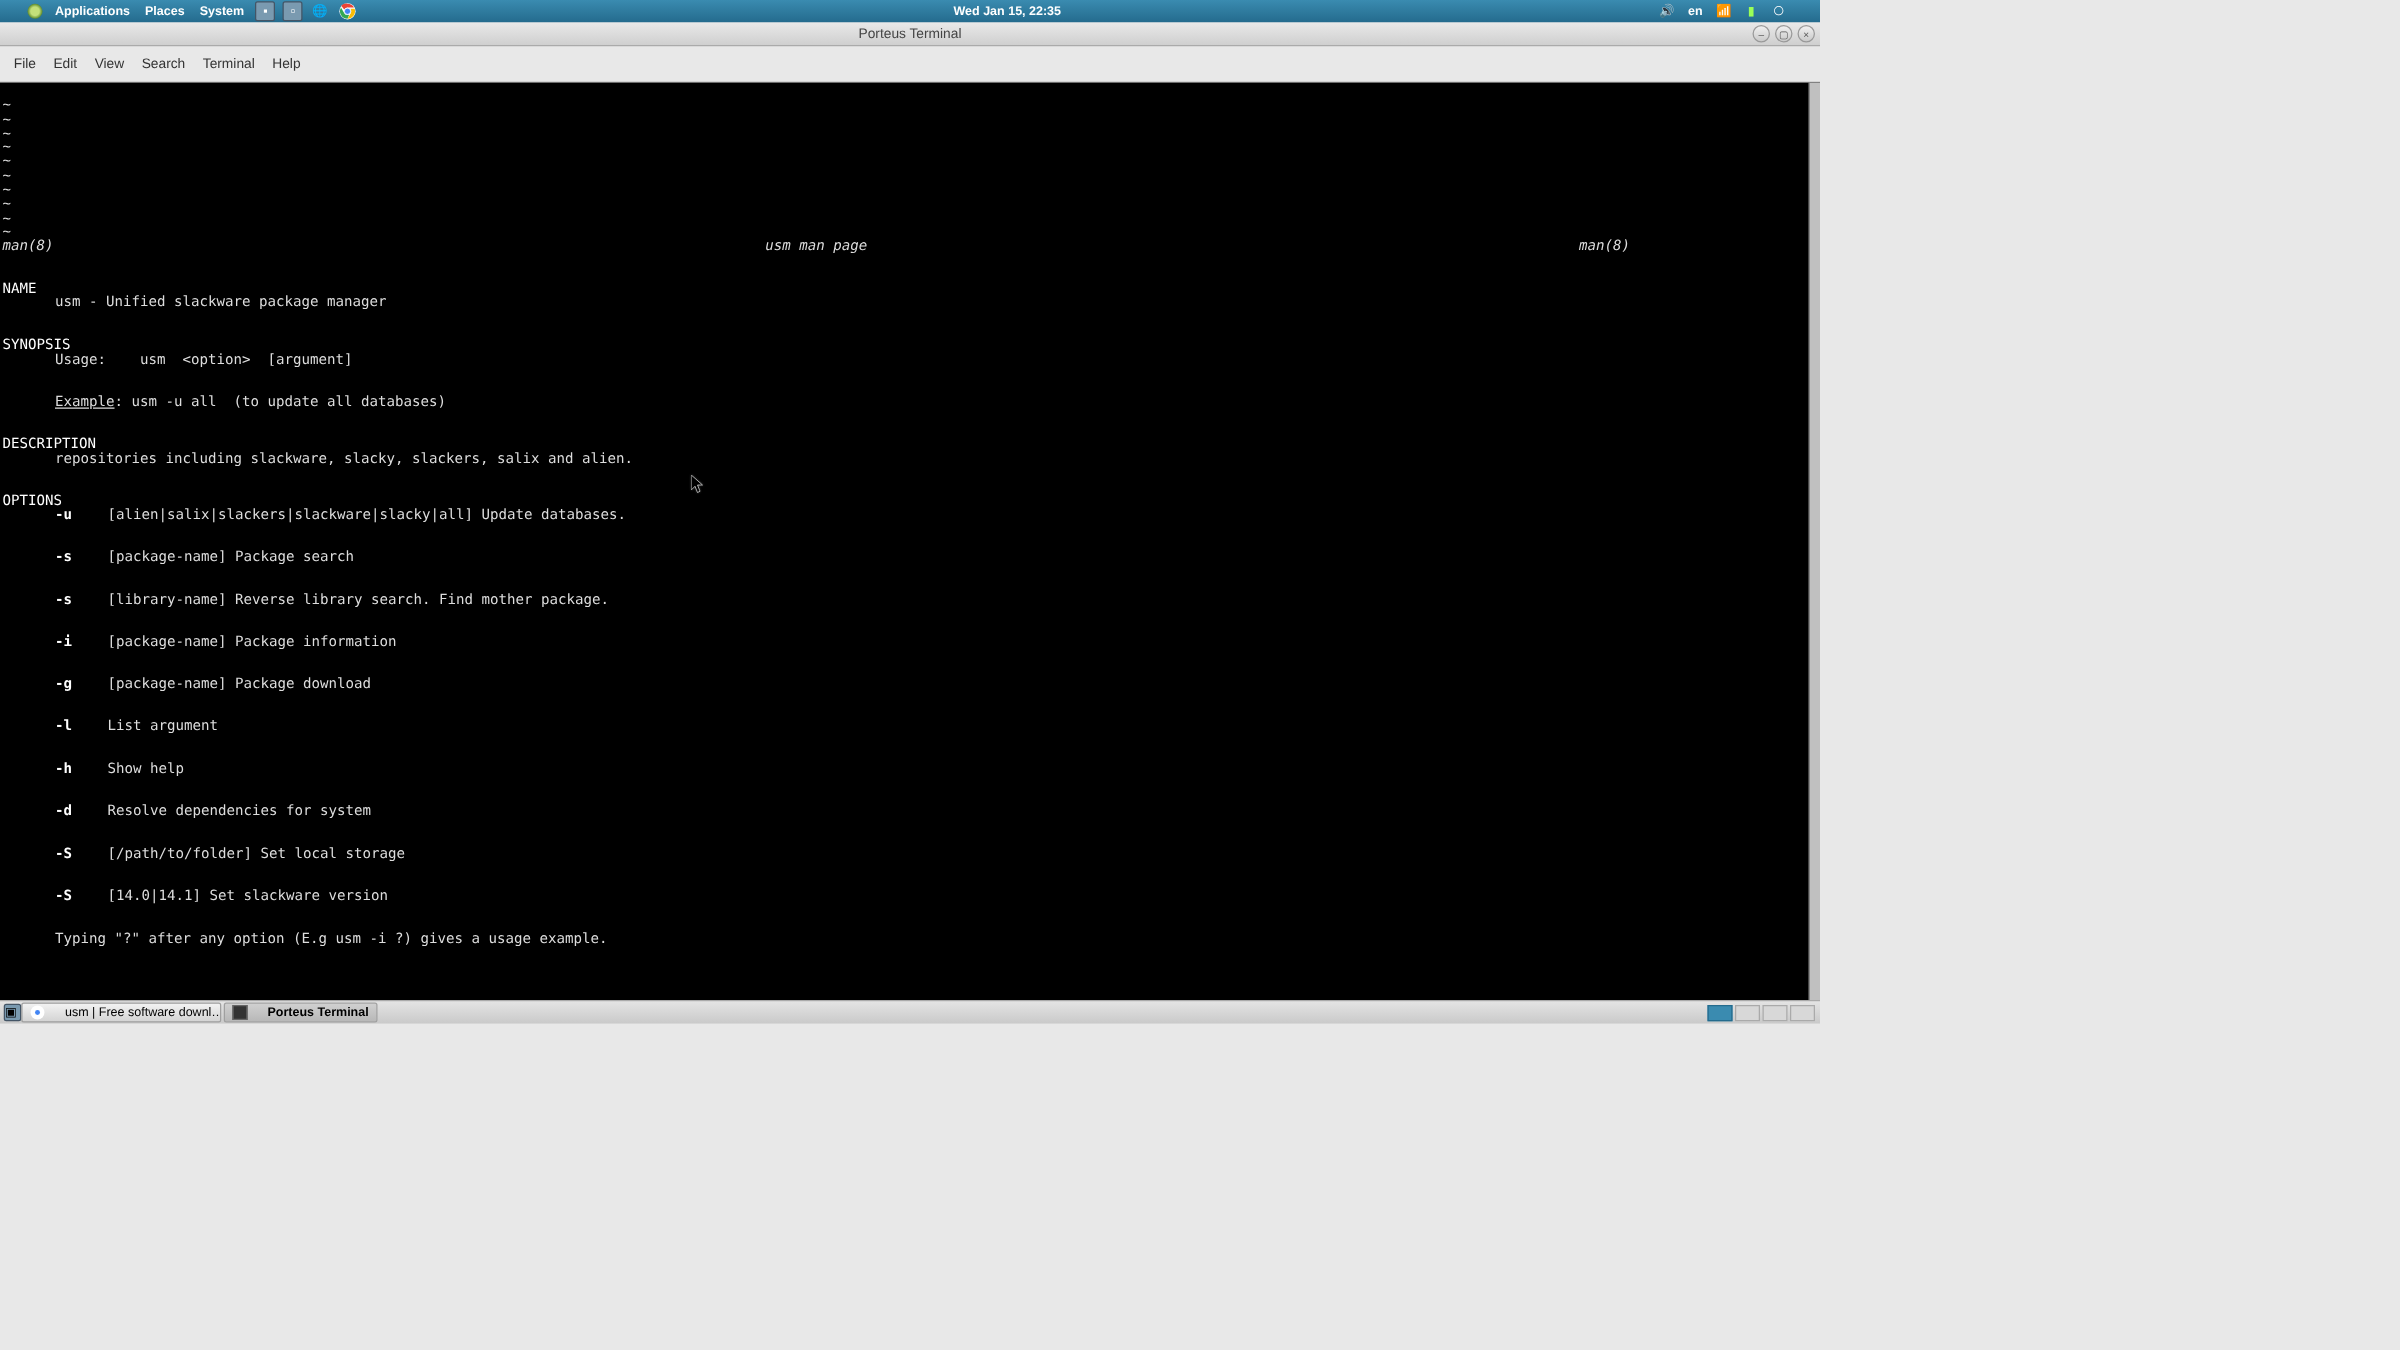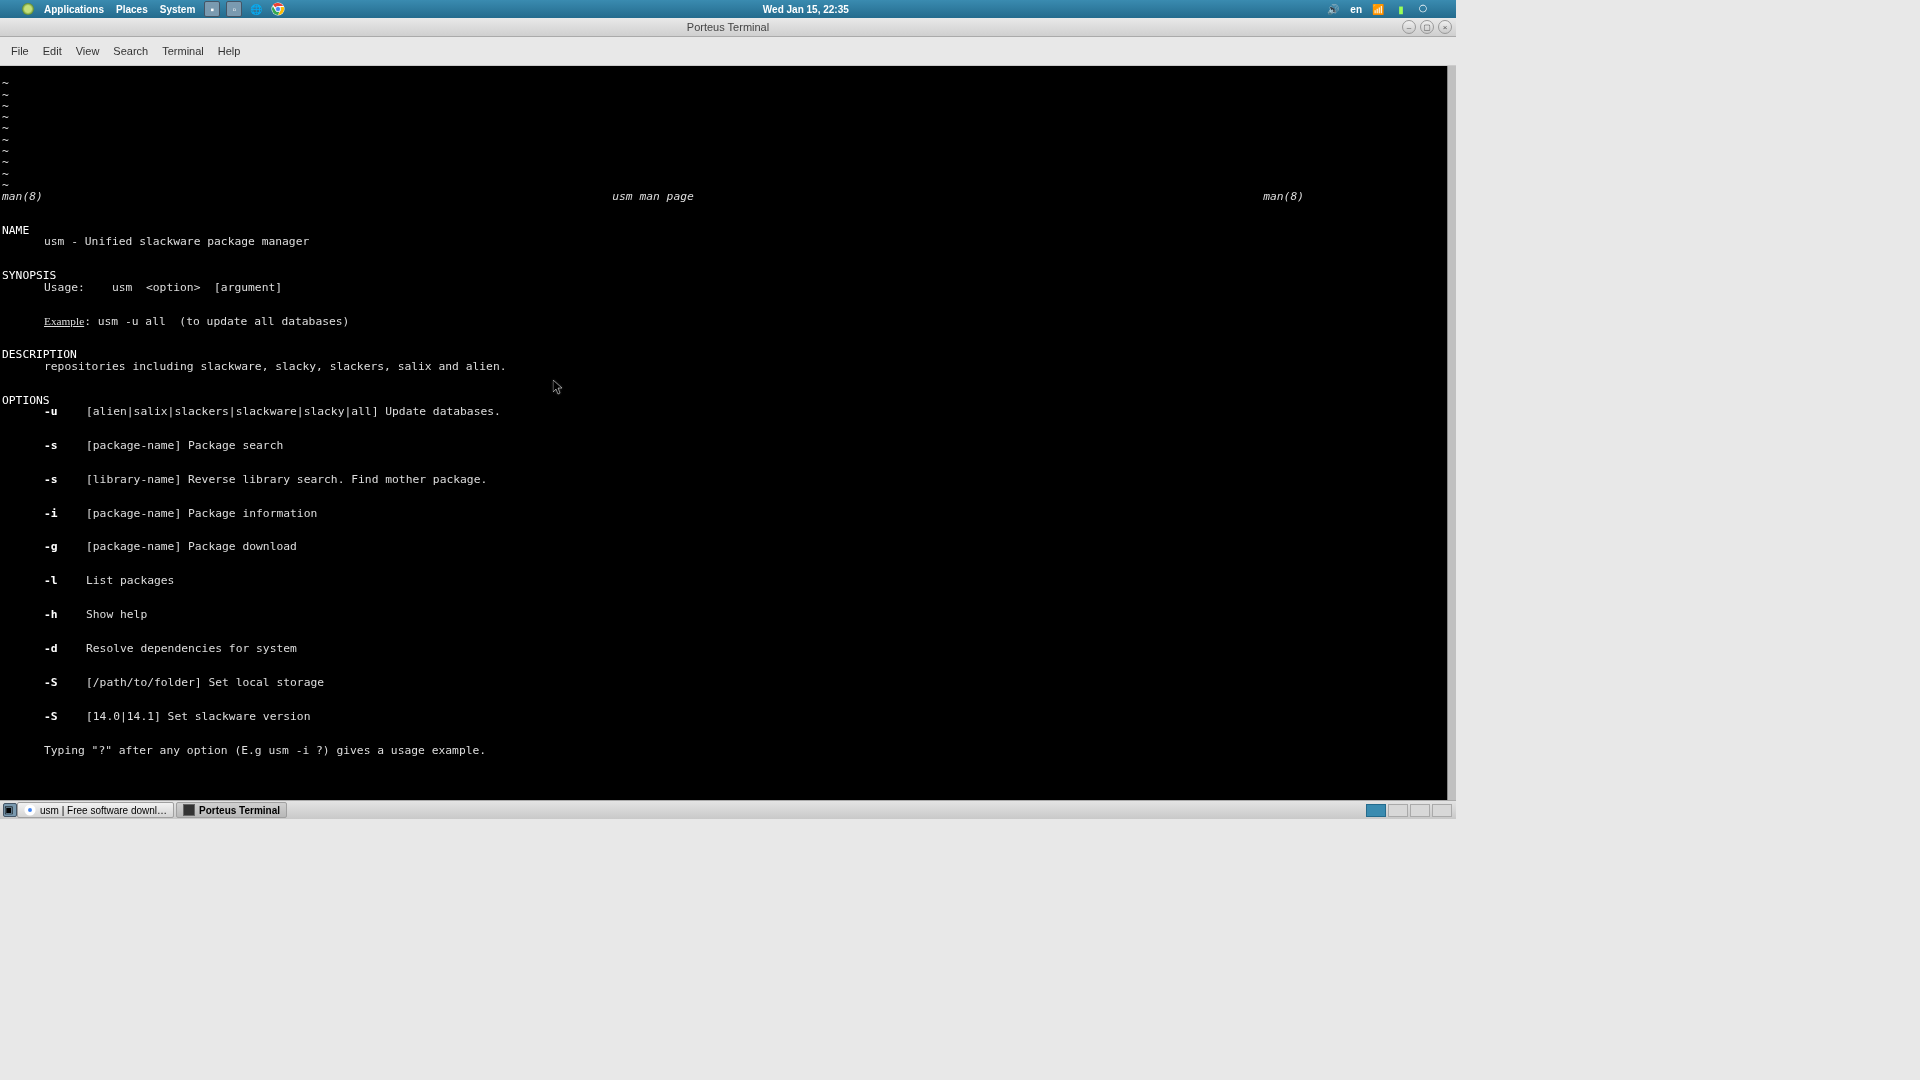--- a/index.html
+++ b/index.html
@@ -85,21 +85,21 @@
   color: #ddd;
   font-family: "DejaVu Sans Mono", monospace;
   font-size: 11.3px;
   line-height: 11.3px;
   padding: 1px 2px;
   white-space: pre;
   position: relative;
   overflow: hidden;
 }
 .terminal .b { font-weight: normal; color: #fff; }
-.terminal .u { text-decoration: underline; font-family: Liberation Serif, serif; }
+.terminal .u { text-decoration: underline; }
 .terminal .header-row { display: flex; font-style: italic; }
 .terminal .header-row .l { flex: 0 0 auto; }
 .terminal .header-row .c { flex: 1; text-align: center; }
 .terminal .header-row .r { flex: 0 0 auto; padding-right: 150px; }
 .terminal .ind { padding-left: 42px; display: block; }
 .terminal .opt-row { display: flex; padding-left: 42px; }
 .terminal .opt-row .flag { width: 42px; font-weight: bold; color: #fff; }
 .terminal .opt-row .desc { }
 .scrollbar {
   position: absolute;
@@ -134,21 +134,21 @@
   align-items: center;
   padding: 0 6px;
   margin-right: 2px;
   border: 1px solid #a0a0a0;
   border-radius: 2px;
   background: linear-gradient(#f2f2f2, #d4d4d4);
   max-width: 160px;
   white-space: nowrap;
   overflow: hidden;
   cursor: pointer;
-  gap: 4px;
+  gap: 16px;
 }
 .bottom-panel .task.active { background: linear-gradient(#d0d0d0, #b8b8b8); font-weight: bold; }
 .bottom-panel .spacer { flex: 1; }
 .bottom-panel .ws {
   width: 20px; height: 13px;
   background: #3a8bb0;
   border: 1px solid #246b8d;
   margin: 0 1px;
 }
 .bottom-panel .ws.inactive { background: #d8d8d8; border-color: #aaa; }
@@ -231,21 +231,21 @@
 <span class="opt-row"><span class="flag">-u</span><span class="desc">[alien|salix|slackers|slackware|slacky|all] Update databases.</span></span>
 <span> </span>
 <span class="opt-row"><span class="flag">-s</span><span class="desc">[package-name] Package search</span></span>
 <span> </span>
 <span class="opt-row"><span class="flag">-s</span><span class="desc">[library-name] Reverse library search. Find mother package.</span></span>
 <span> </span>
 <span class="opt-row"><span class="flag">-i</span><span class="desc">[package-name] Package information</span></span>
 <span> </span>
 <span class="opt-row"><span class="flag">-g</span><span class="desc">[package-name] Package download</span></span>
 <span> </span>
-<span class="opt-row"><span class="flag">-l</span><span class="desc">List packages</span></span>
+<span class="opt-row"><span class="flag">-l</span><span class="desc">List argument</span></span>
 <span> </span>
 <span class="opt-row"><span class="flag">-h</span><span class="desc">Show help</span></span>
 <span> </span>
 <span class="opt-row"><span class="flag">-d</span><span class="desc">Resolve dependencies for system</span></span>
 <span> </span>
 <span class="opt-row"><span class="flag">-S</span><span class="desc">[/path/to/folder] Set local storage</span></span>
 <span> </span>
 <span class="opt-row"><span class="flag">-S</span><span class="desc">[14.0|14.1] Set slackware version</span></span>
 <span> </span>
 <span class="ind">Typing "?" after any option (E.g usm -i ?) gives a usage example.</span>

